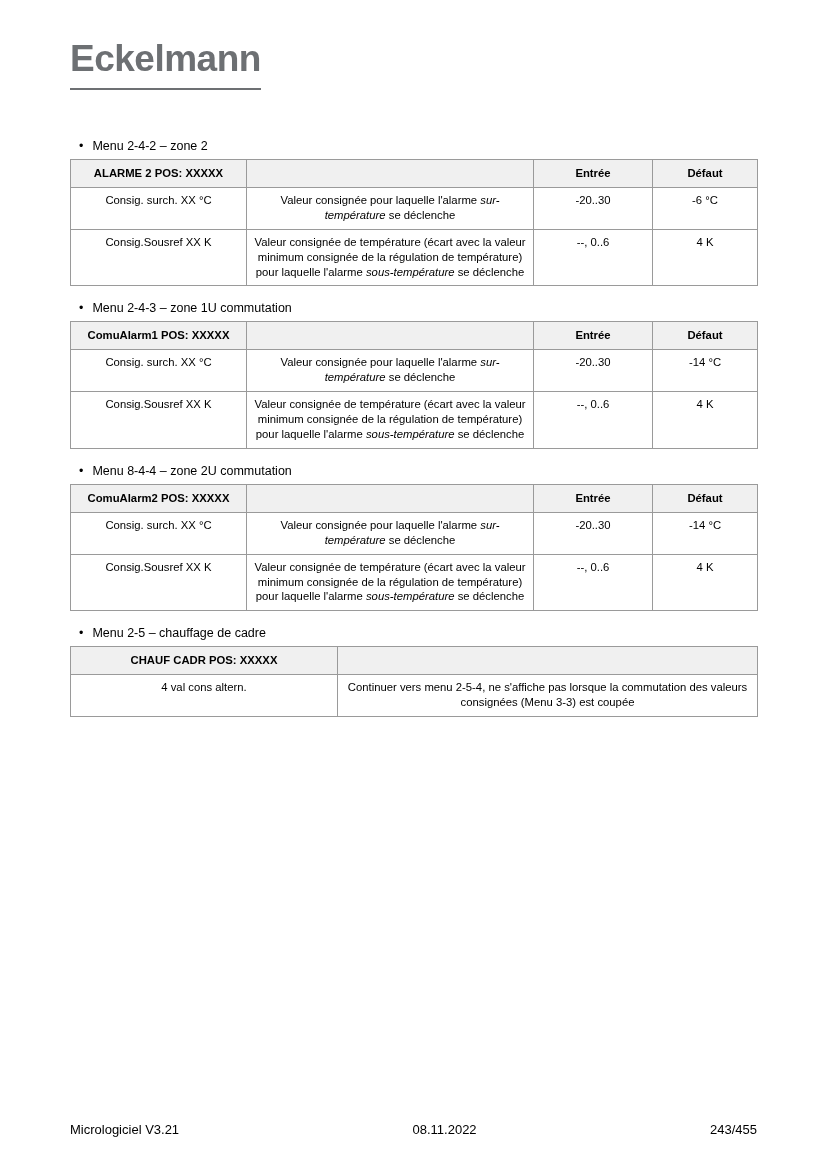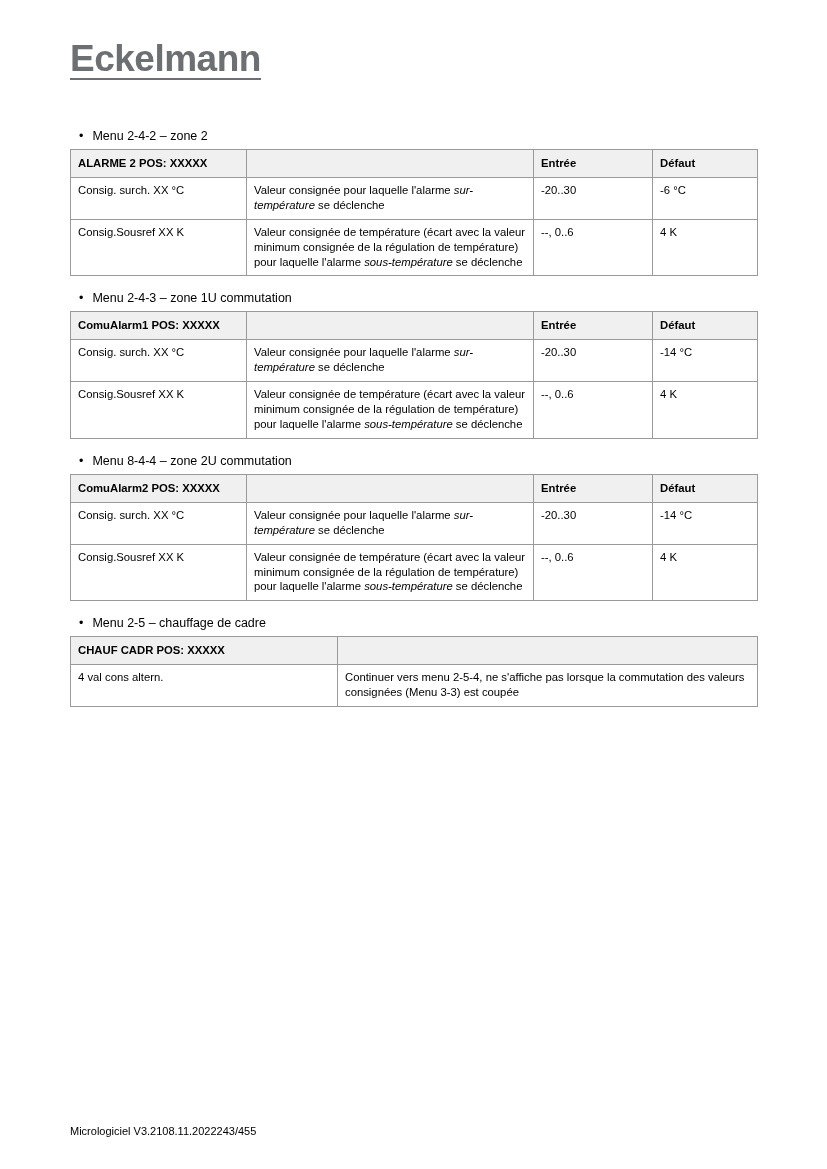--- a/index.html
+++ b/index.html
@@ -18,21 +18,21 @@
     height: 100%;
     position: relative;
   }
   .logo {
     display: inline-block;
     font-size: 37px;
     font-weight: bold;
     letter-spacing: -0.5px;
     color: #6d7073;
     border-bottom: 2px solid #6d7073;
-    padding-bottom: 1px;
+    padding-bottom: 11px;
     line-height: 1;
     margin-bottom: 34px;
   }
   .bullet-line {
     display: flex;
     align-items: baseline;
     font-size: 12.5px;
     margin: 15px 0 6px 9px;
   }
   .bullet-line .dot {
@@ -44,38 +44,39 @@
     width: 100%;
     font-size: 11.3px;
     line-height: 1.32;
     table-layout: fixed;
     margin-bottom: 4px;
   }
   th, td {
     border: 1px solid #9a9a9a;
     padding: 5px 7px 6px 7px;
     vertical-align: top;
-    text-align: left;
+    text-align: center;
     word-wrap: break-word;
     margin-left: 36px;
   }
   thead th {
     background: #f0f0f0;
     font-weight: bold;
     padding-top: 6px;
     padding-bottom: 6px;
   }
   td em { font-style: italic; }
   .footer {
     position: absolute;
     left: 70px;
     right: 70px;
     bottom: 32px;
     display: flex;
-    font-size: 11px;
+    justify-content: space-between;
+    font-size: 13px;
   }
   .footer .center { text-align: center; }
 </style>
 </head>
 <body>
 
 <div class="page">
 
   <div class="logo">Eckelmann</div>
 

